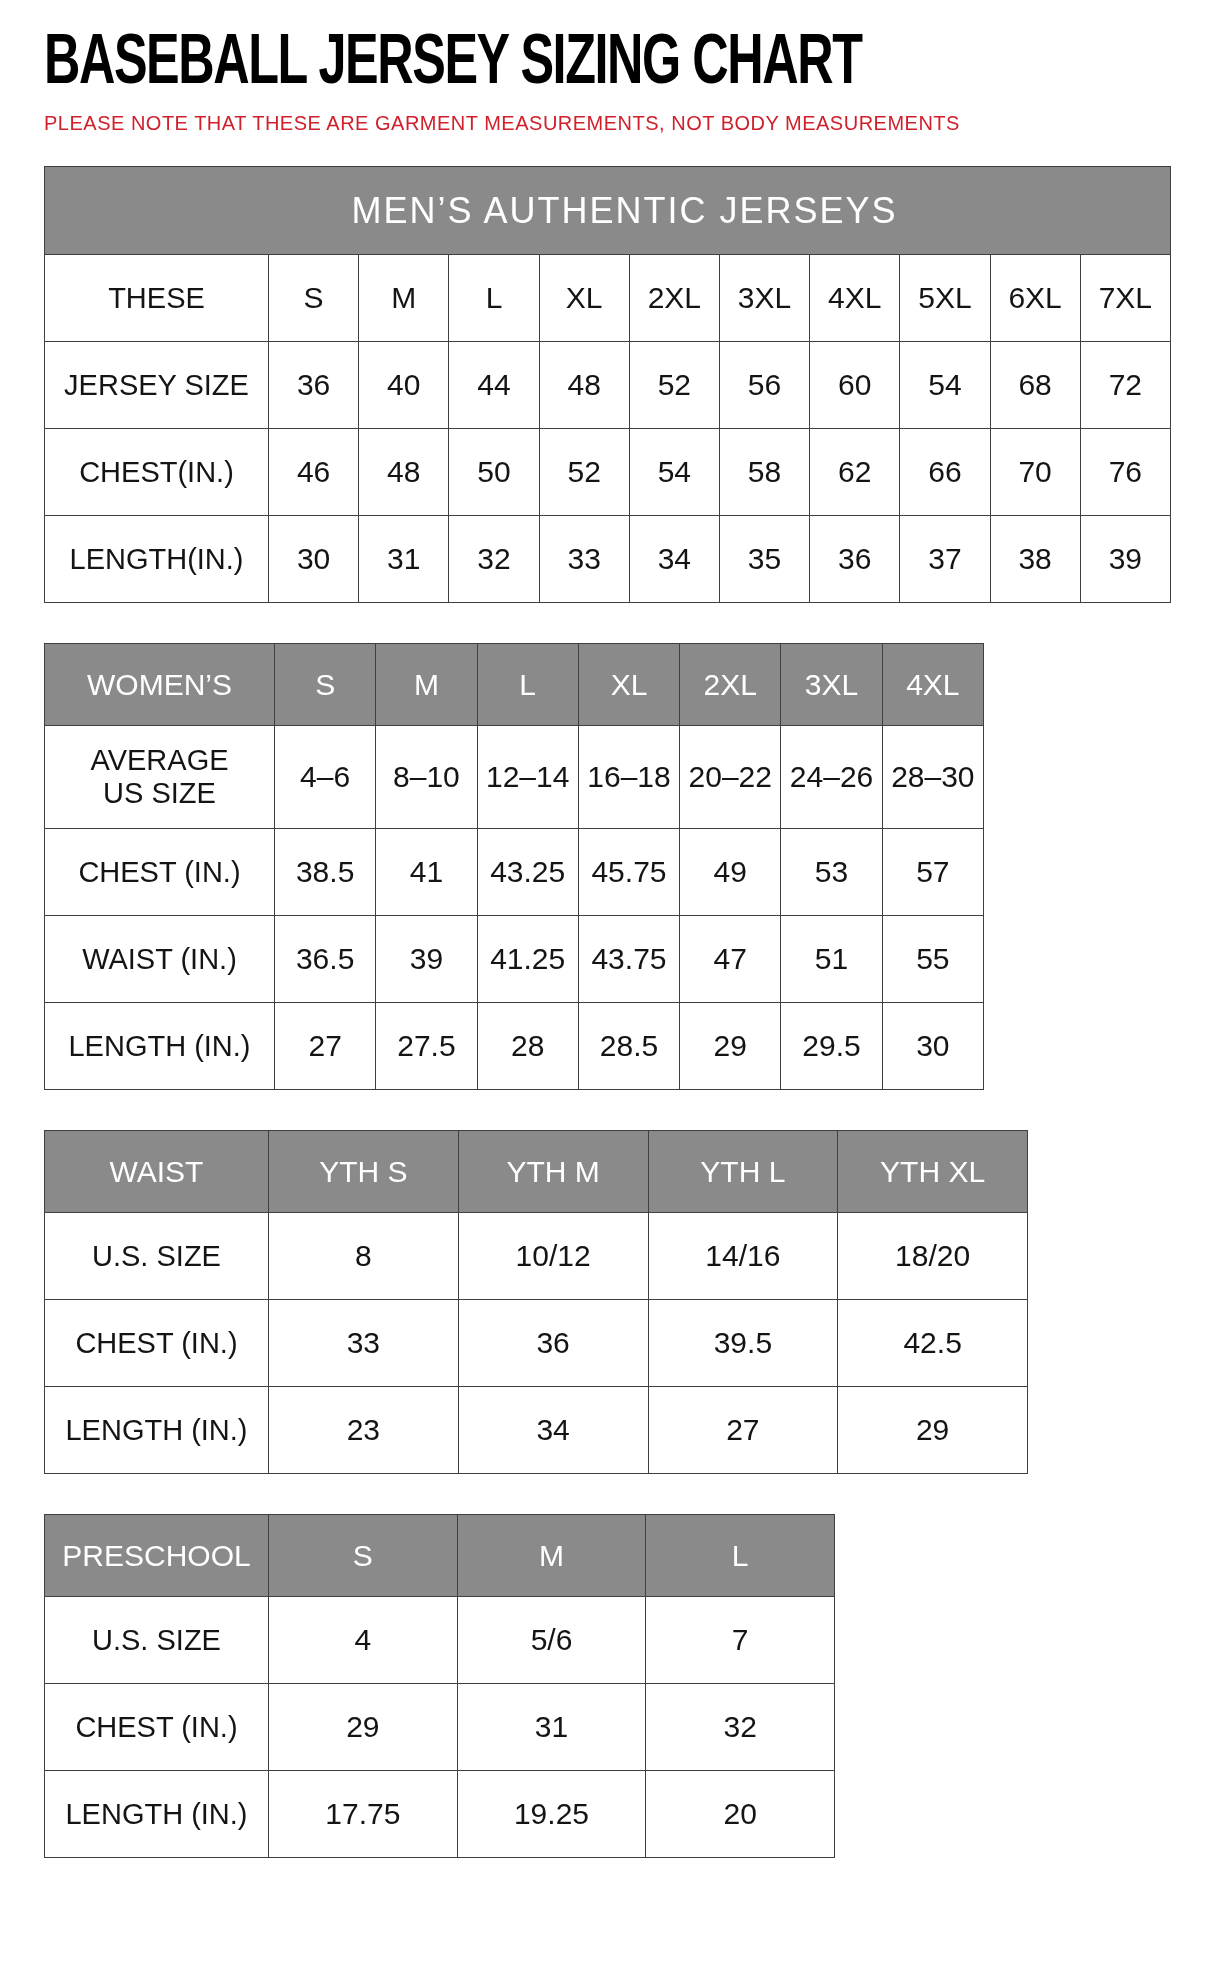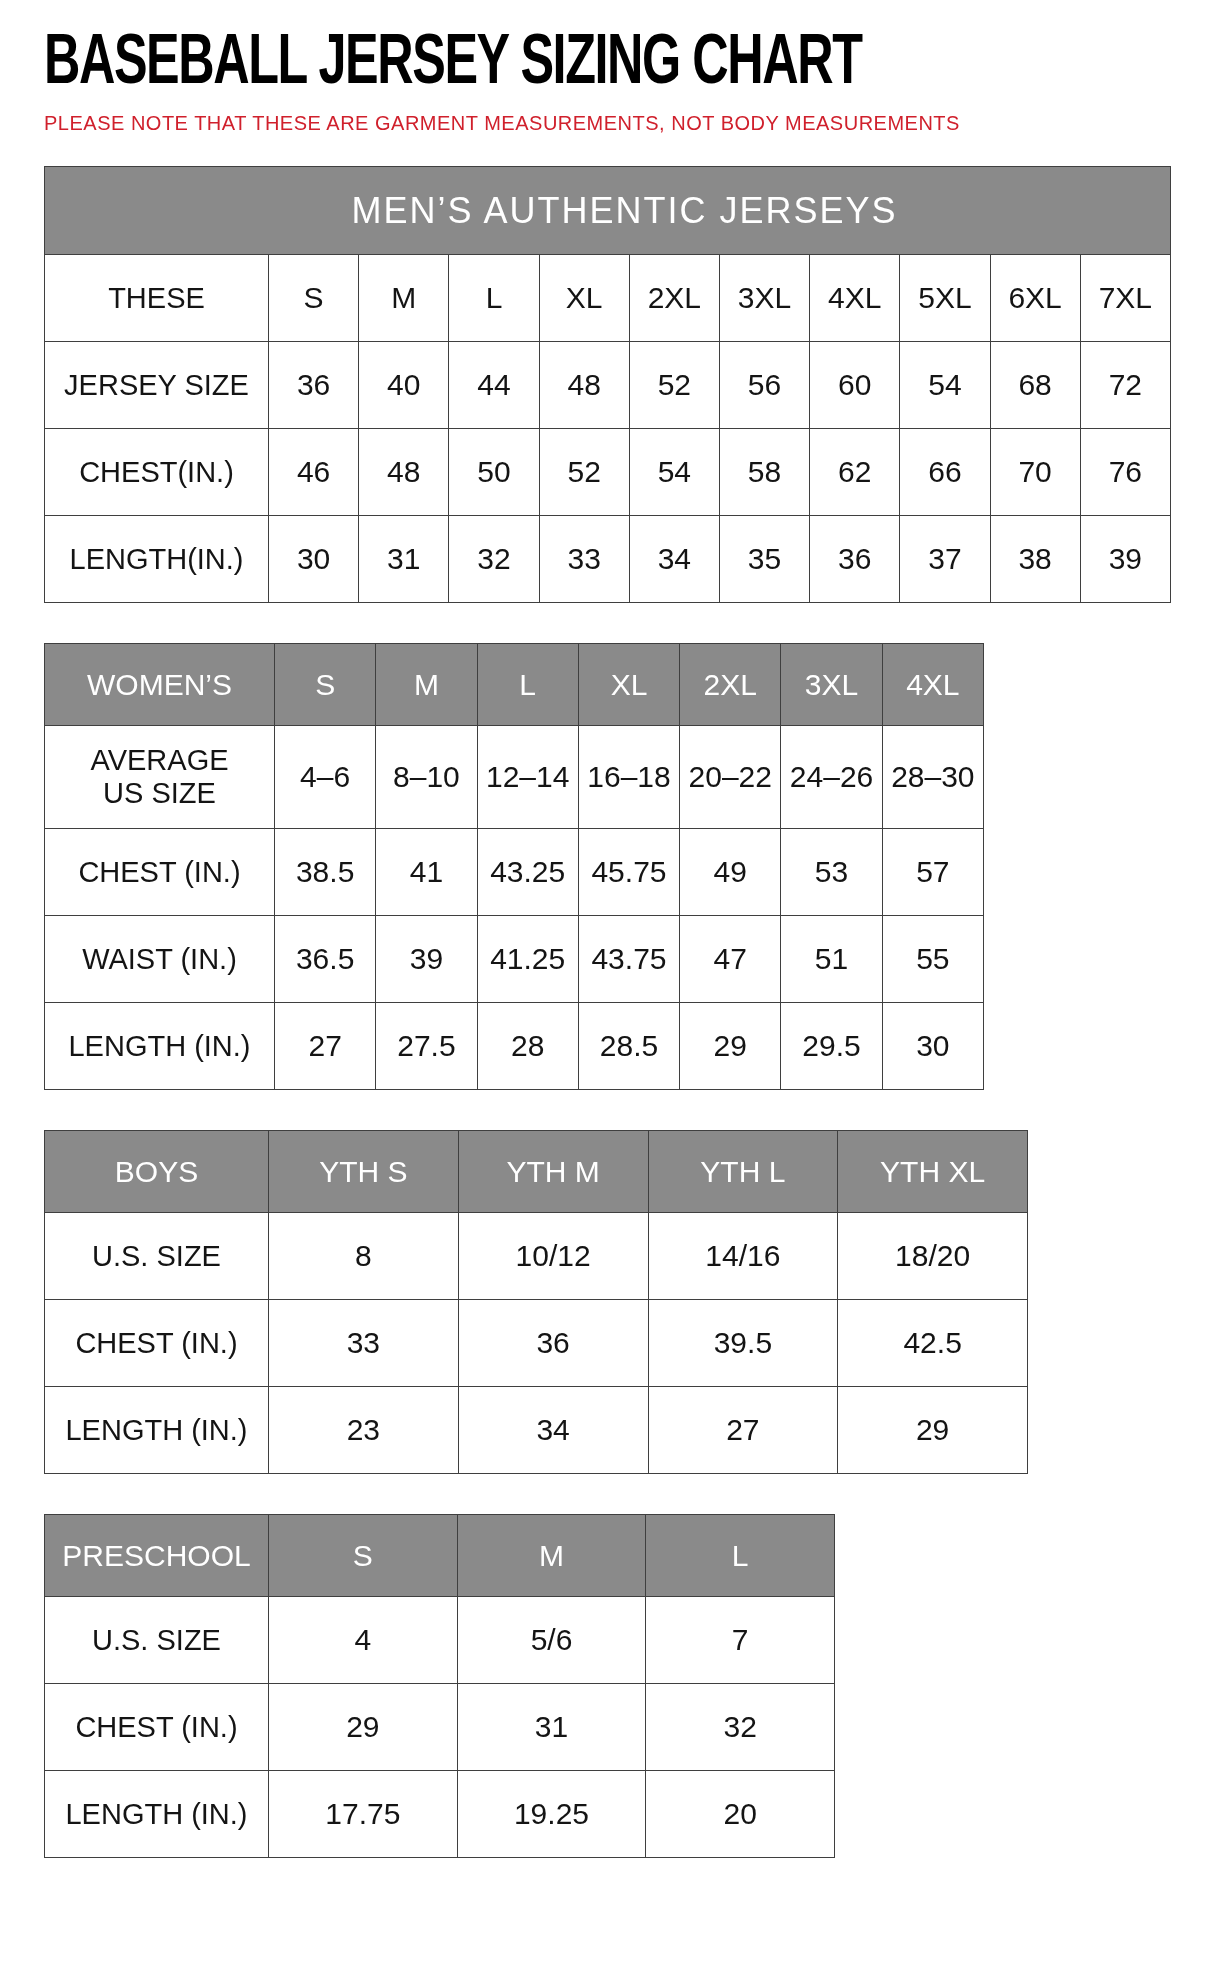--- a/index.html
+++ b/index.html
@@ -171,21 +171,21 @@
   </tbody>
     </table>
 
   <table class="tbl boys">
     <colgroup>
         <col class="c-label">
         <col span="4">
       </colgroup>
     <tbody>
         <tr>
-      <th class="gray">BOYS</th>
+      <th class="gray">WAIST</th>
       <th class="gray">YTH S</th>
       <th class="gray">YTH M</th>
       <th class="gray">YTH L</th>
       <th class="gray">YTH XL</th>
     </tr>
     <tr>
       <td class="label">U.S. SIZE</td>
       <td>8</td>
       <td>10/12</td>
       <td>14/16</td>

